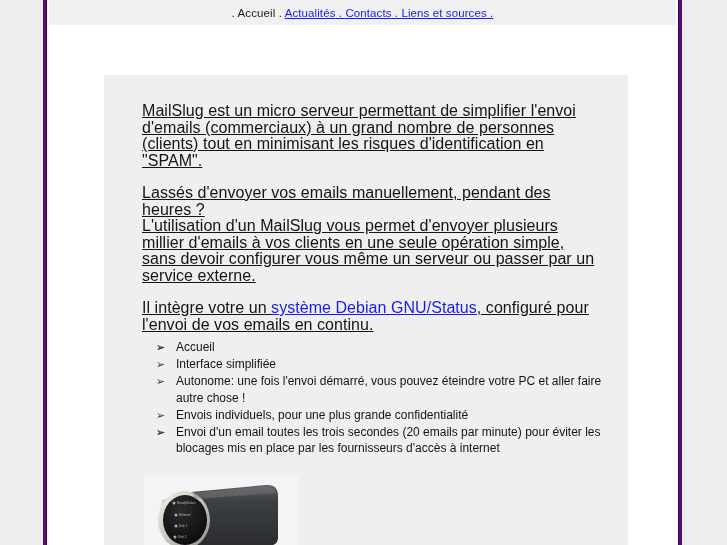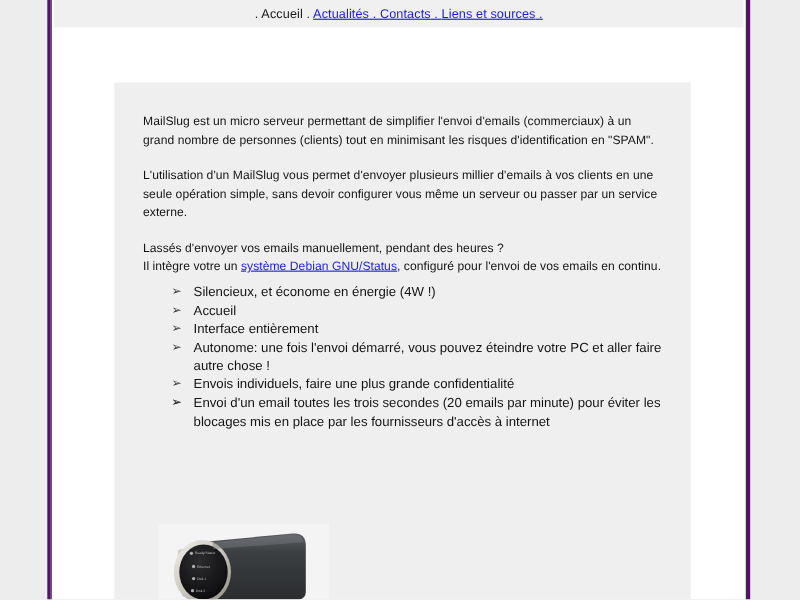--- a/index.html
+++ b/index.html
@@ -78,25 +78,26 @@
     top: 75px;
     width: 524px; 
     bottom: 0;
     background: #efefef;
     box-sizing: border-box;
     padding: 28px 26px 0 26px;
     overflow: hidden;
   }
 
   .para {
-    font-size: 11px;
+    font-size: 16px;
     line-height: 16.5px;
     color: #141414;
-    margin: 0 0 16px 0;
+    margin: 0 0 16px 12px;
     letter-spacing: .05px;
+    text-decoration: underline;
   }
   .para.tight { margin-bottom: 0; }
   .para a, .inline-link {
     color: #1a1aee;
     text-decoration: underline;
     cursor: pointer;
   }
 
   #feature-list {
     list-style: none;
@@ -140,49 +141,48 @@
   <div id="nav-band">
     <div id="nav-list">
       <span class="dot"> . </span><span class="navcur">Accueil</span><span class="dot"> . </span><span class="navlink">Actualités</span><span class="navlink"> . </span><span class="navlink">Contacts</span><span class="navlink"> . </span><span class="navlink">Liens et sources</span><span class="navlink"> . </span>
     </div>
   </div>
 
   <div id="content-card">
 
     <p class="para">MailSlug est un micro serveur permettant de simplifier l'envoi d'emails (commerciaux) à un grand nombre de personnes (clients) tout en minimisant les risques d'identification en "SPAM".</p>
 
+    <p class="para tight">Lassés d'envoyer vos emails manuellement, pendant des heures ?</p>
     <p class="para">L'utilisation d'un MailSlug vous permet d'envoyer plusieurs millier d'emails à vos clients en une seule opération simple, sans devoir configurer vous même un serveur ou passer par un service externe.</p>
-    <p class="para tight">Lassés d'envoyer vos emails manuellement, pendant des heures ?</p>
 
 
     <p class="para tight">
       <span>Il intègre votre un </span><span class="inline-link">système Debian GNU/Status</span><span>, configuré pour l'envoi de vos emails en continu.</span>
     </p>
 
 
     <ul id="feature-list">
       <li>
         <span class="bullet">➢</span>
-        <span>Silencieux, et économe en énergie (4W !)</span>
       </li>
       <li>
         <span class="bullet">➢</span>
         <span>Accueil</span>
       </li>
       <li>
         <span class="bullet">➢</span>
-        <span>Interface entièrement</span>
+        <span>Interface simplifiée</span>
       </li>
       <li>
         <span class="bullet">➢</span>
         <span>Autonome: une fois l'envoi démarré, vous pouvez éteindre votre PC et aller faire autre chose !</span>
       </li>
       <li>
         <span class="bullet">➢</span>
-        <span>Envois individuels, faire une plus grande confidentialité</span>
+        <span>Envois individuels, pour une plus grande confidentialité</span>
       </li>
       <li>
         <span class="bullet">➢</span>
       </li>
       <li>
         <span class="bullet">➢</span>
         <span>Envoi d'un email toutes les trois secondes (20 emails par minute) pour éviter les blocages mis en place par les fournisseurs d'accès à internet</span>
       </li>
     </ul>
 

